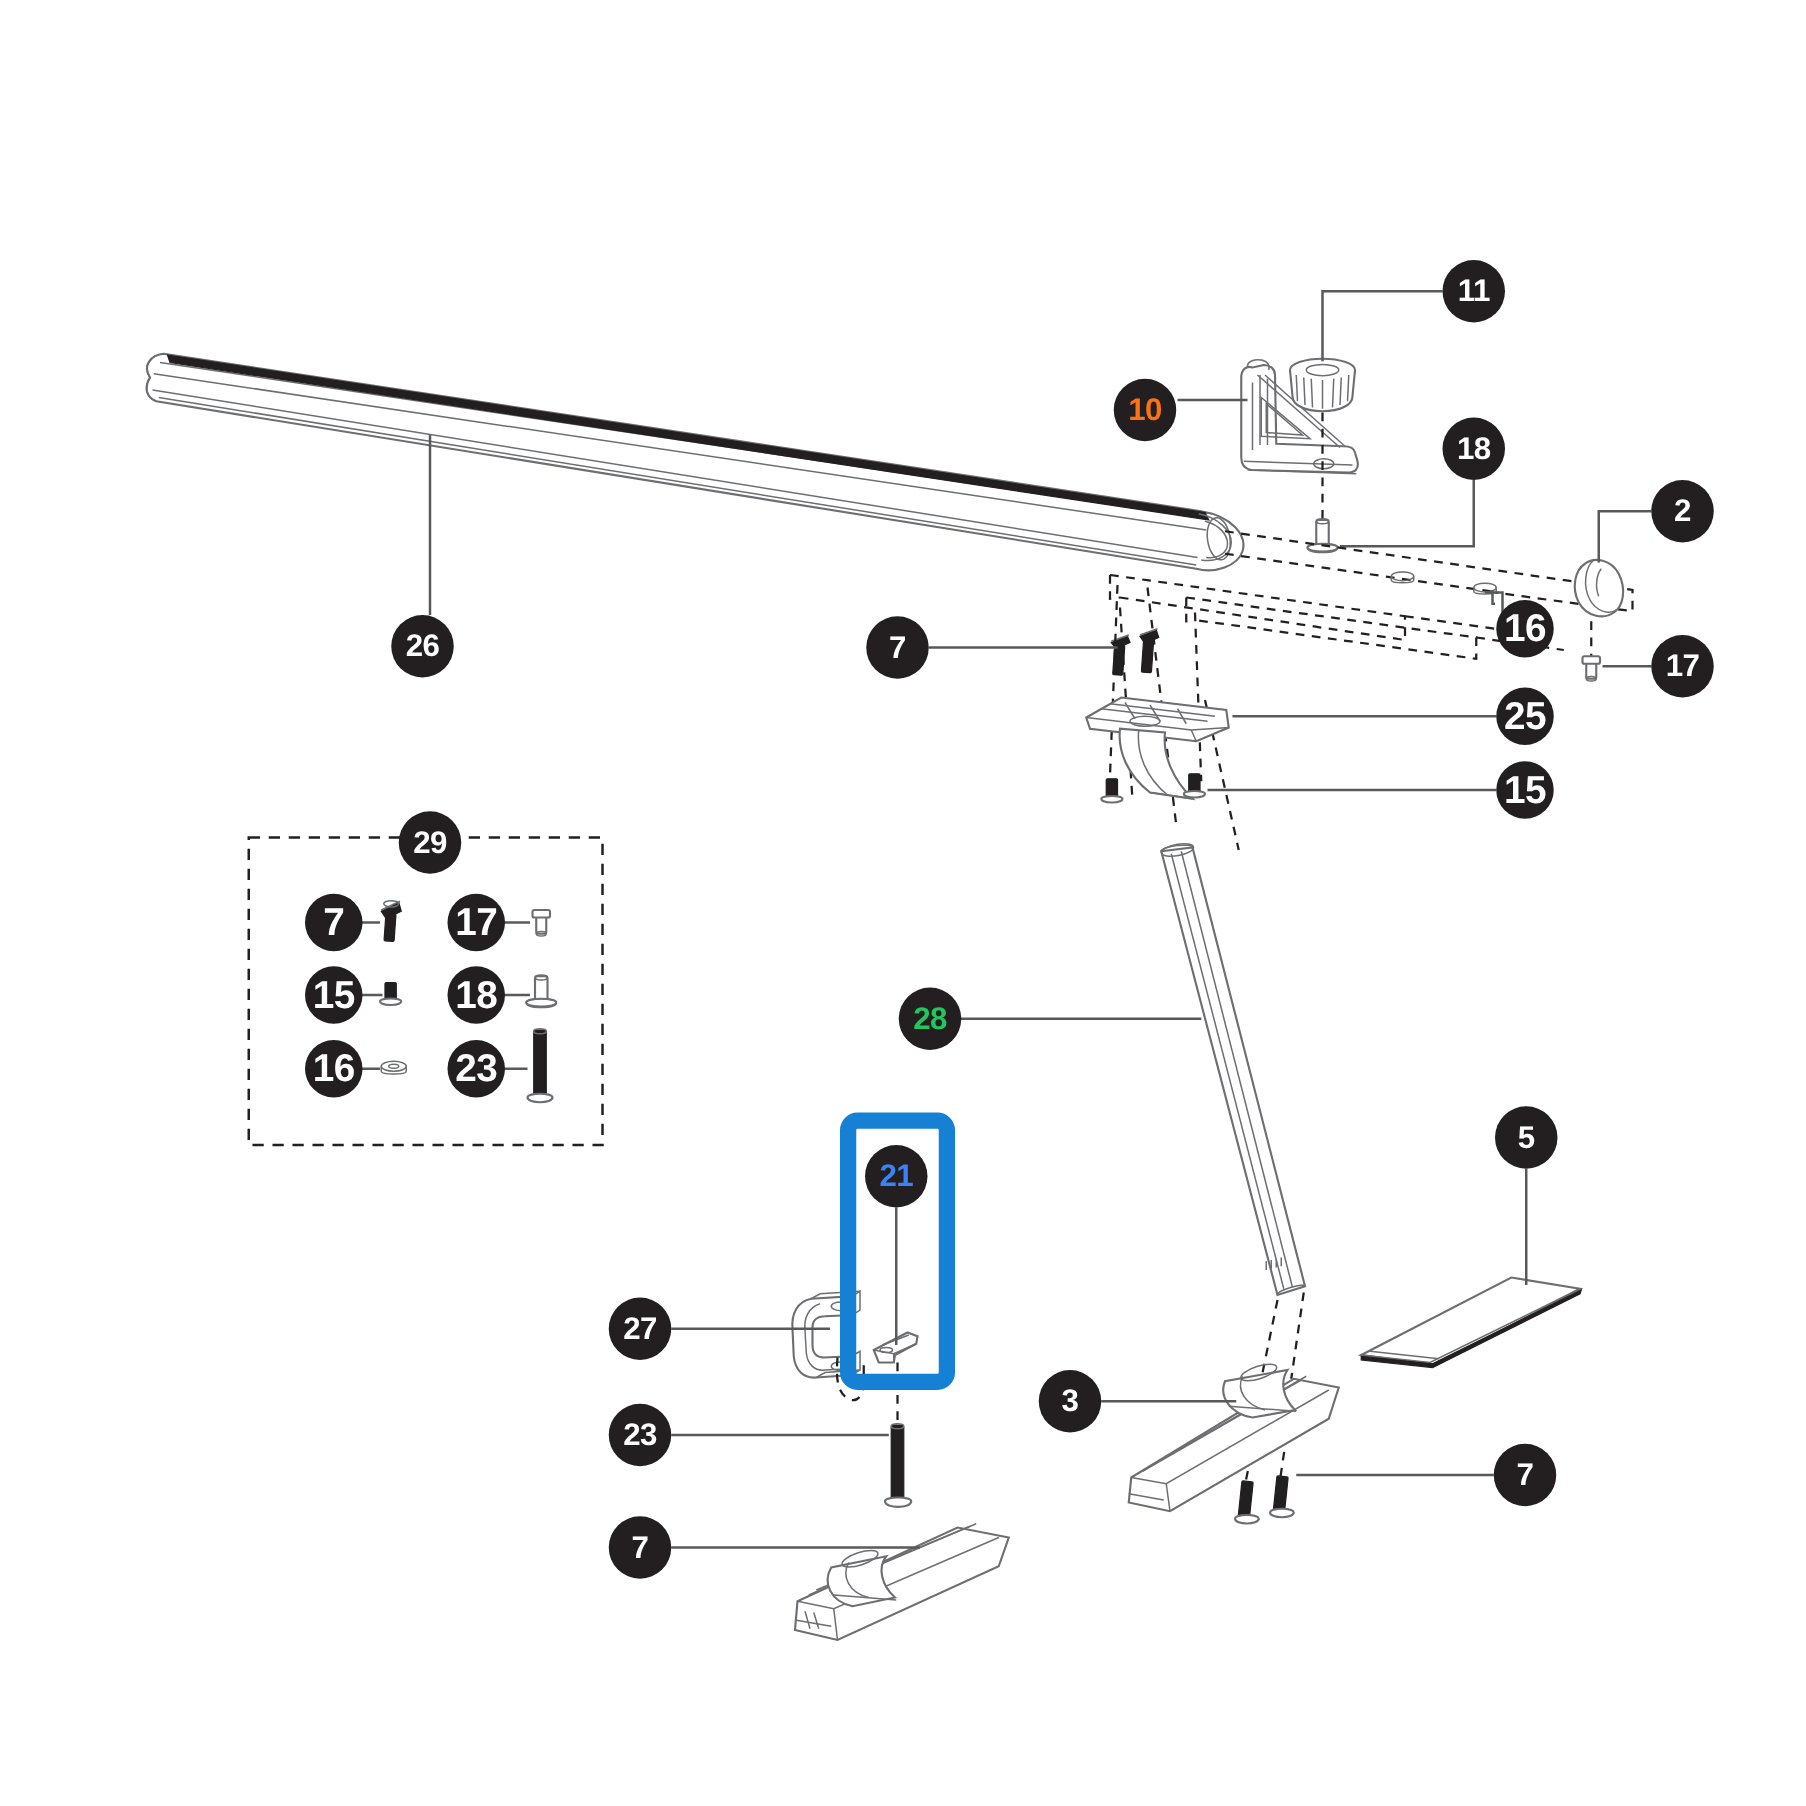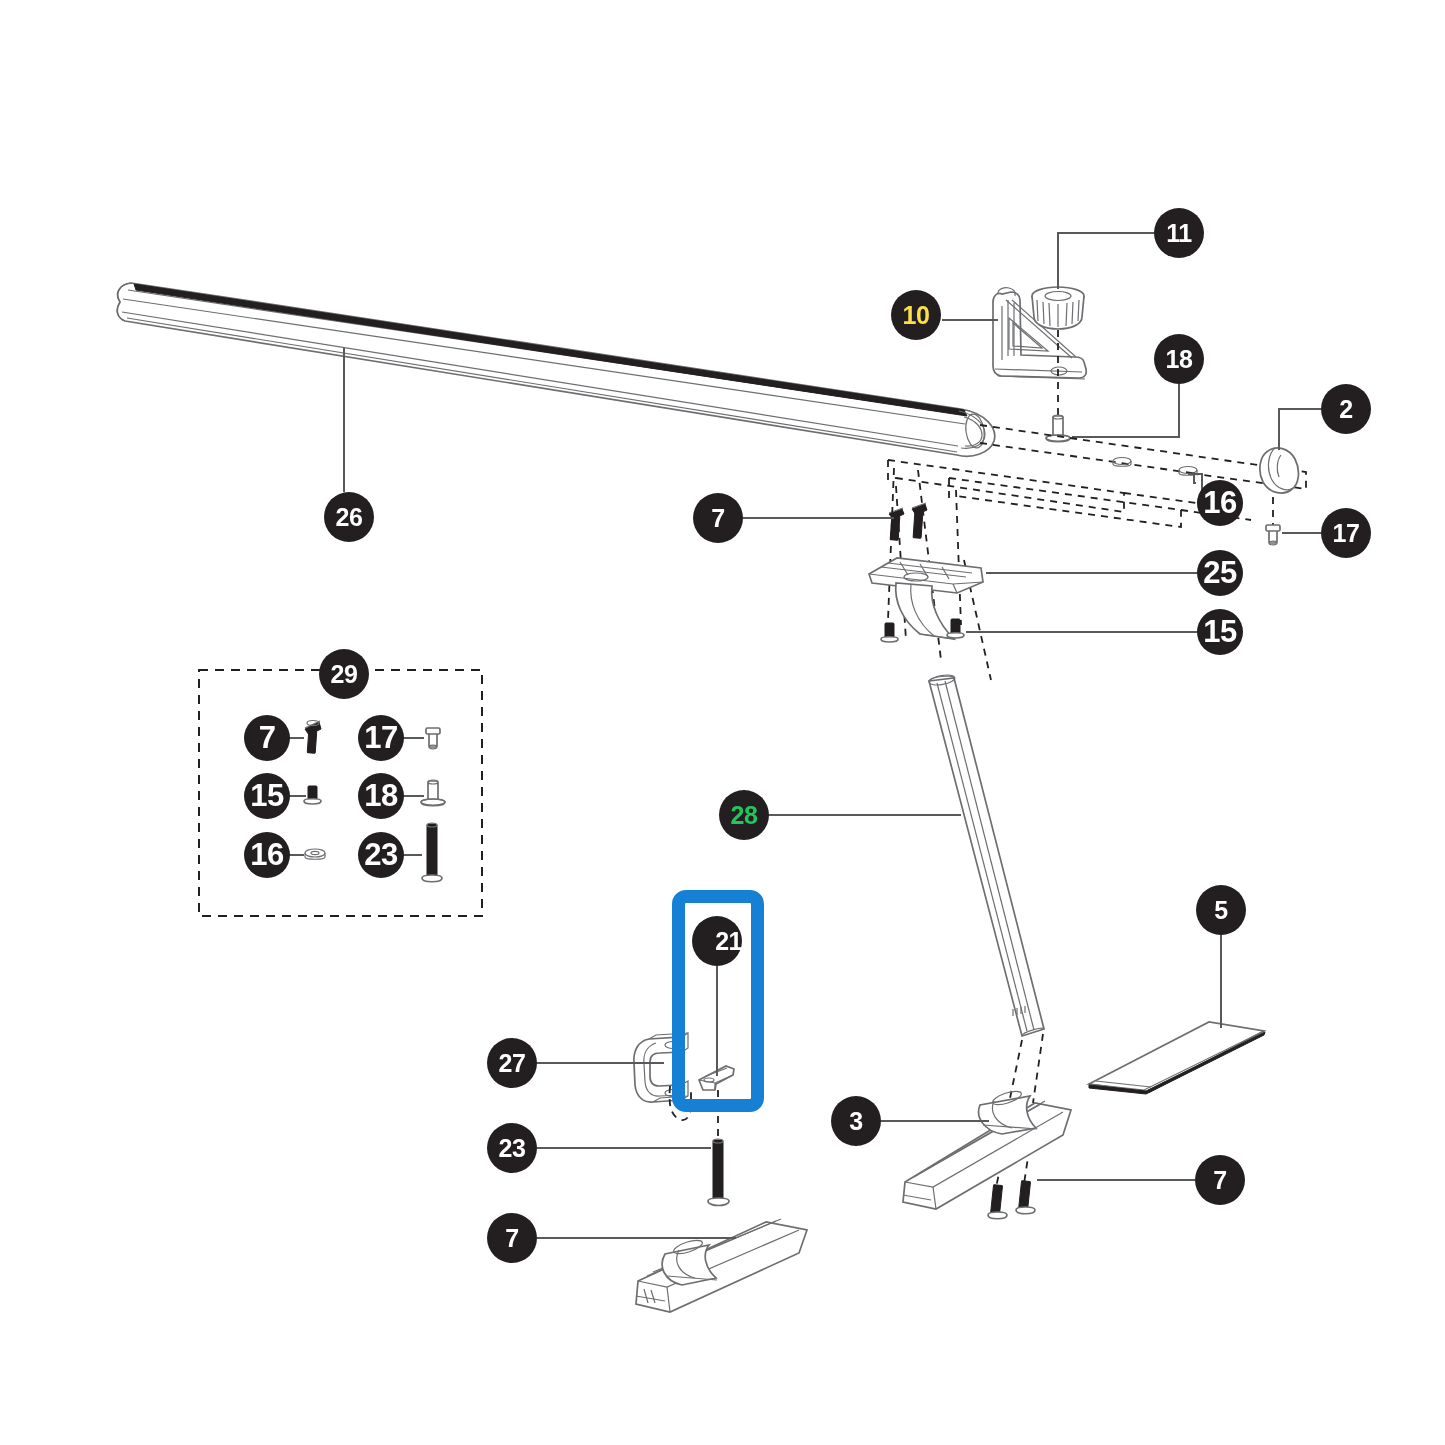--- a/index.html
+++ b/index.html
@@ -418,36 +418,36 @@
     </g>
 
   </svg>
 
   <div id="highlight-box" style="position: absolute; box-sizing: border-box; background: transparent; left: 636px; top: 890px; width: 92px; height: 222px; border: 13px solid rgb(21, 128, 212); border-radius: 14px;"></div>
 
   <div id="callout-container">
       <div class="callout-badge sz-lg" style="left: 1143px; top: 233px; background: rgb(35, 31, 32); color: rgb(255, 255, 255);">
         <span>11</span>
       </div>
-      <div class="callout-badge sz-lg" style="left: 880px; top: 315px; background: rgb(35, 31, 32); color: #fde047;">
+      <div class="callout-badge sz-lg" style="left: 880px; top: 328px; background: rgb(35, 31, 32); color: #f97316;">
         <span>10</span>
       </div>
       <div class="callout-badge sz-lg" style="left: 1143px; top: 359px; background: rgb(35, 31, 32); color: rgb(255, 255, 255);">
         <span>18</span>
       </div>
       <div class="callout-badge sz-lg" style="left: 1310px; top: 409px; background: rgb(35, 31, 32); color: rgb(255, 255, 255);">
         <span>2</span>
       </div>
       <div class="callout-badge sz-sm" style="left: 1184px; top: 503px; background: rgb(35, 31, 32); color: rgb(255, 255, 255);">
         <span>16</span>
       </div>
       <div class="callout-badge sz-lg" style="left: 1310px; top: 533px; background: rgb(35, 31, 32); color: rgb(255, 255, 255);">
         <span>17</span>
       </div>
-      <div class="callout-badge sz-lg" style="left: 313px; top: 517px; background: rgb(35, 31, 32); color: rgb(255, 255, 255);">
+      <div class="callout-badge sz-lg" style="left: 302px; top: 517px; background: rgb(35, 31, 32); color: rgb(255, 255, 255);">
         <span>26</span>
       </div>
       <div class="callout-badge sz-lg" style="left: 682px; top: 518px; background: rgb(35, 31, 32); color: rgb(255, 255, 255);">
         <span>7</span>
       </div>
       <div class="callout-badge sz-sm" style="left: 1184px; top: 573px; background: rgb(35, 31, 32); color: rgb(255, 255, 255);">
         <span>25</span>
       </div>
       <div class="callout-badge sz-sm" style="left: 1184px; top: 632px; background: rgb(35, 31, 32); color: rgb(255, 255, 255);">
         <span>15</span>
@@ -472,21 +472,21 @@
       </div>
       <div class="callout-badge sz-sm" style="left: 345px; top: 855px; background: rgb(35, 31, 32); color: rgb(255, 255, 255);">
         <span>23</span>
       </div>
       <div class="callout-badge sz-lg" style="left: 708px; top: 815px; background: rgb(35, 31, 32); color: #22c55e;">
         <span>28</span>
       </div>
       <div class="callout-badge sz-lg" style="left: 1185px; top: 910px; background: rgb(35, 31, 32); color: rgb(255, 255, 255);">
         <span>5</span>
       </div>
-      <div class="callout-badge sz-lg" style="left: 681px; top: 941px; background: rgb(35, 31, 32); color: #ffffff; justify-content: flex-end;">
+      <div class="callout-badge sz-lg" style="left: 681px; top: 941px; background: rgb(35, 31, 32); color: #3b82f6;">
         <span>21</span>
       </div>
       <div class="callout-badge sz-lg" style="left: 476px; top: 1063px; background: rgb(35, 31, 32); color: rgb(255, 255, 255); justify-content: center;">
         <span>27</span>
       </div>
       <div class="callout-badge sz-lg" style="left: 820px; top: 1121px; background: rgb(35, 31, 32); color: rgb(255, 255, 255);">
         <span>3</span>
       </div>
       <div class="callout-badge sz-lg" style="left: 476px; top: 1148px; background: rgb(35, 31, 32); color: rgb(255, 255, 255);">
         <span>23</span>

